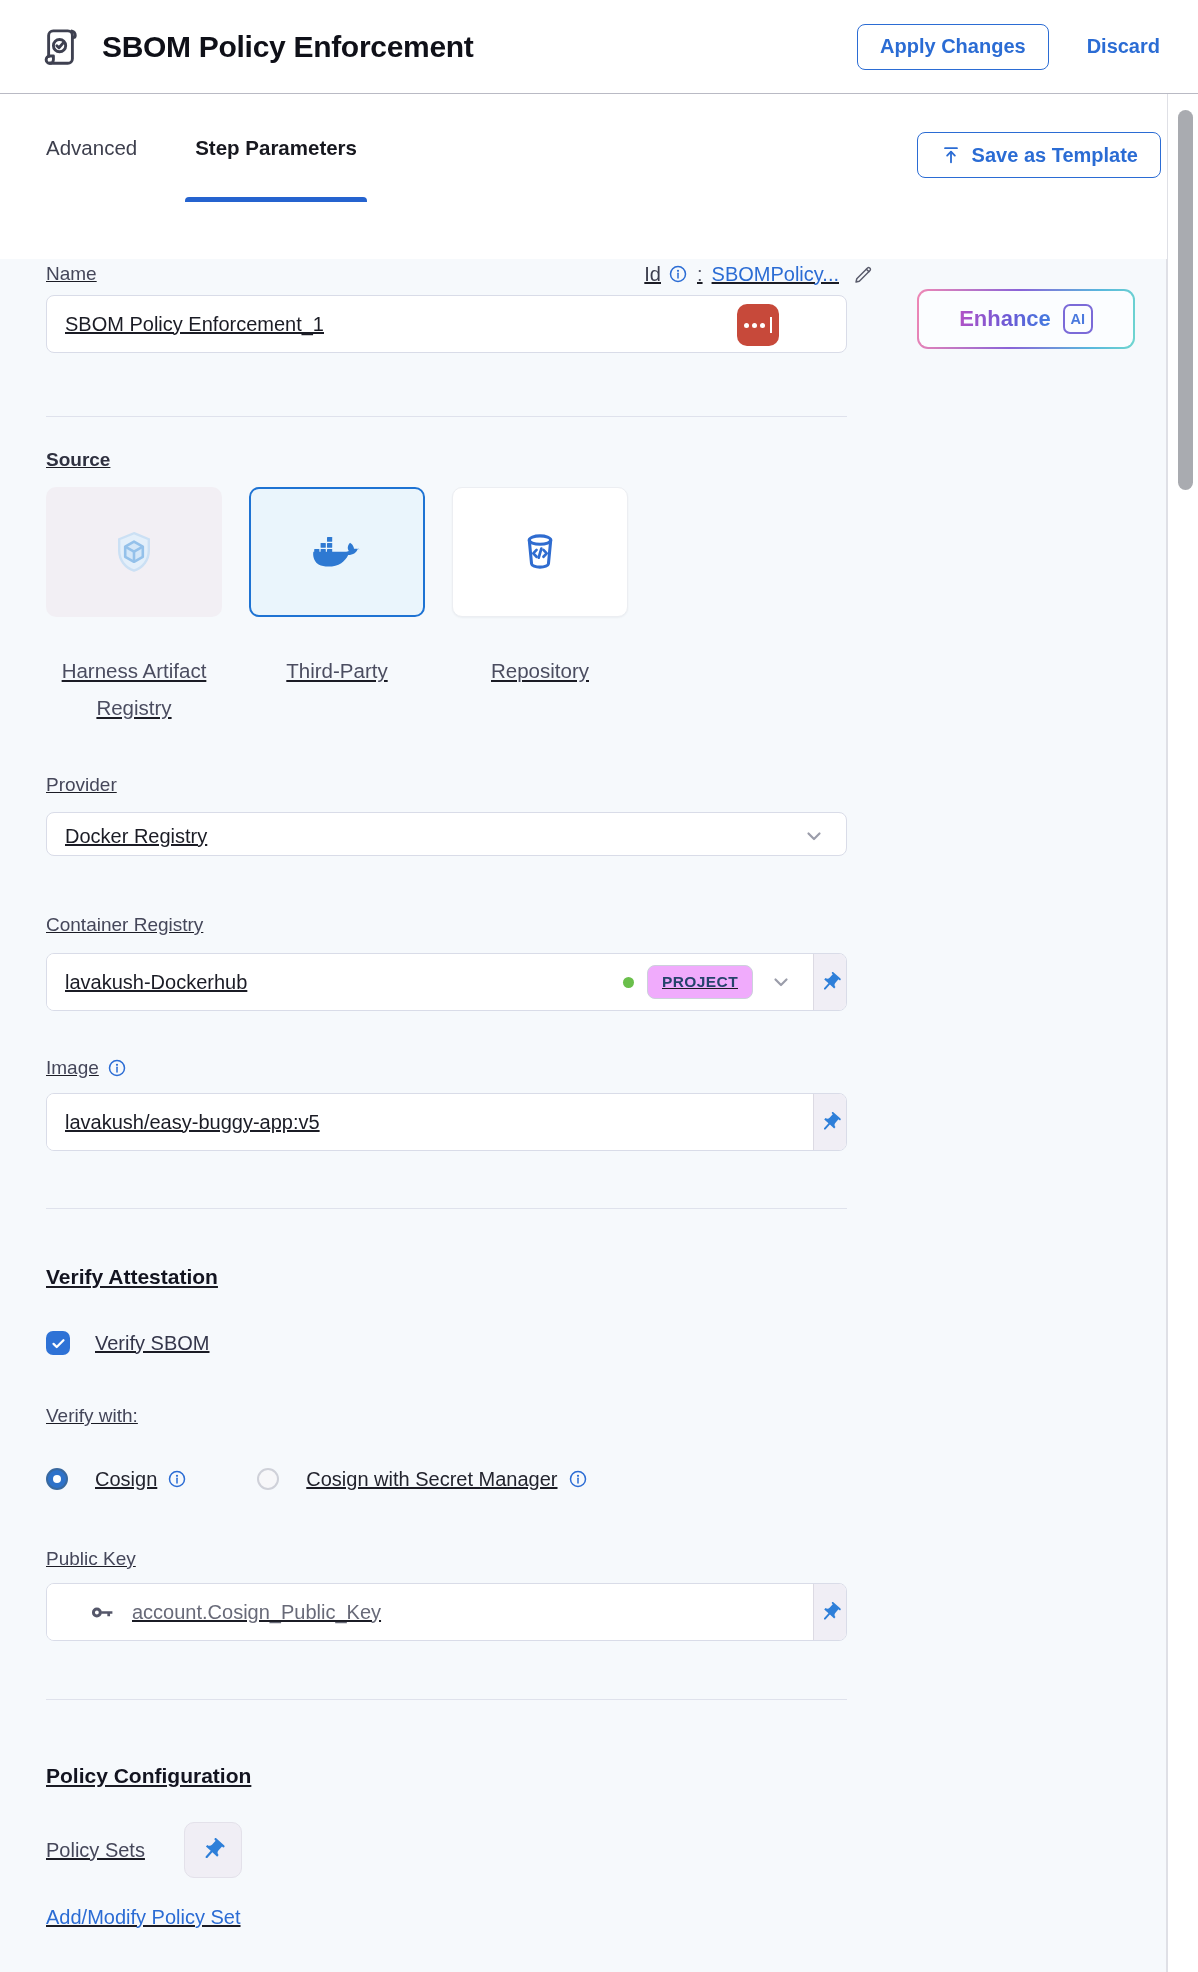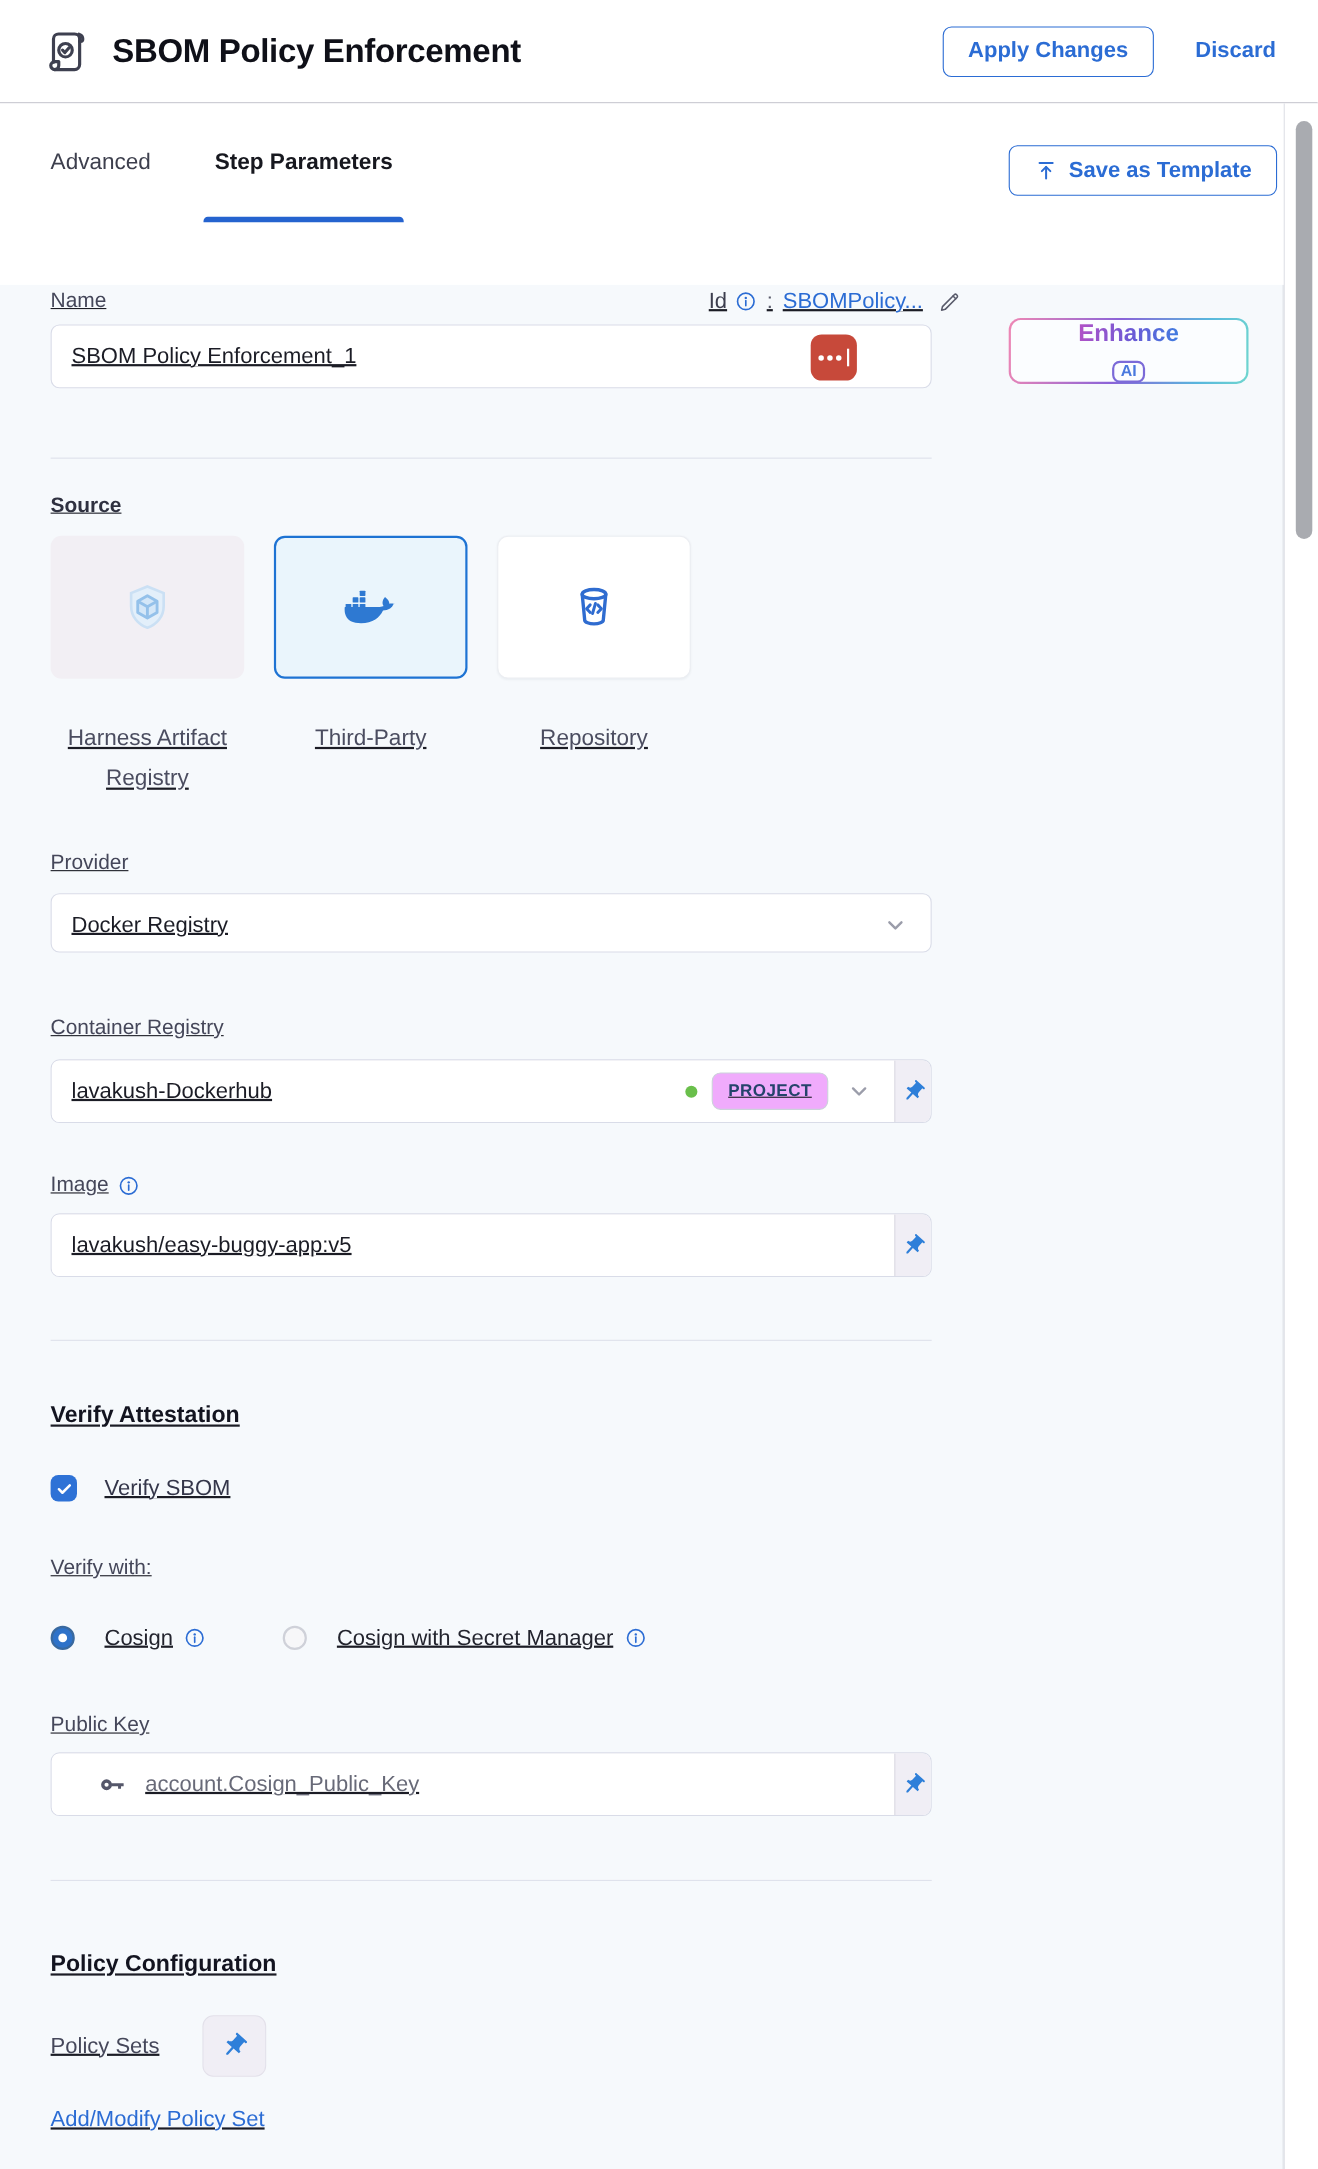--- a/index.html
+++ b/index.html
@@ -45,21 +45,21 @@
   .source-label { margin-top:32px; font-size:19px; font-weight:600; color:#2f3140; height:24px; }
   .cards { margin-top:14px; display:flex; gap:27px; }
   .card-col { width:176px; display:flex; flex-direction:column; align-items:center; }
   .tile { width:176px; height:130px; border-radius:10px; display:flex; align-items:center; justify-content:center; cursor:pointer; }
   .tile-har { background:#f2eff4; }
   .tile-docker { background:#eaf5fc; border:2px solid #1e73d3; }
   .tile-repo { background:#ffffff; border:1px solid #eceef2; box-shadow:0 1px 2px rgba(20,30,60,.05); }
   .card-label { margin-top:35px; font-size:20.5px; line-height:37px; color:#4b4d60; text-align:center; }
 
   .lbl-provider { margin-top:48px; height:24px; }
-  .select-input { margin-top:14px; width:801px; height:54px; background:#fff; border:1px solid #d9dce8; border-radius:8px; display:flex; align-items:center; padding:4px 20px 0 18px; font-size:20px; color:#1b1c25; cursor:pointer; }
+  .select-input { margin-top:14px; width:801px; height:44px; background:#fff; border:1px solid #d9dce8; border-radius:8px; display:flex; align-items:center; padding:4px 20px 0 18px; font-size:20px; color:#1b1c25; cursor:pointer; }
   .select-input .chev { margin-left:auto; }
 
   .lbl-cr { margin-top:58px; height:24px; }
   .pin-input { margin-top:15px; width:801px; height:58px; border:1px solid #d9dce8; border-radius:8px; display:flex; align-items:stretch; background:#fff; overflow:hidden; }
   .pin-input .main { flex:1; display:flex; align-items:center; padding:0 16px 0 18px; font-size:20px; color:#1b1c25; background:#fff; }
   .pin-cell { width:33px; background:#f0eef5; border-left:1px solid #dcdae3; display:flex; align-items:center; justify-content:center; cursor:pointer; }
   .green-dot { width:11px; height:11px; border-radius:50%; background:#6abf4b; margin-left:auto; }
   .scope-badge { margin-left:13px; border:1px solid #ccd1db; border-radius:8px; background:#f0abfc; padding:7px 14px; font-size:15.5px; font-weight:600; letter-spacing:.4px; color:#25436b; }
   .pin-input .chev { margin-left:16px; margin-right:4px; }
 
@@ -84,21 +84,21 @@
   .lbl-pk { margin-top:54px; height:24px; }
   .pk-main-text { color:#686a78; }
 
   .pc-heading { margin-top:64px; height:30px; }
   .ps-row { margin-top:28px; height:56px; display:flex; align-items:center; }
   .pin-btn { margin-left:39px; width:58px; height:56px; background:#f0eef5; border:1px solid #e3e1ea; border-radius:10px; display:flex; align-items:center; justify-content:center; cursor:pointer; }
   .add-link { margin-top:28px; font-size:20px; font-weight:500; color:#2b6cd4; cursor:pointer; width:fit-content; }
 
   
   .enhance { position:absolute; top:30px; left:917px; width:218px; height:60px; border-radius:11px; padding:2px; background:linear-gradient(100deg,#ef87b4,#8a63d8 45%,#58b7dd 80%,#6fd6cf); cursor:pointer; }
-  .enhance-inner { width:100%; height:100%; border-radius:9px; background:#fbfdff; display:flex; align-items:center; justify-content:center; gap:12px;flex-direction:column; }
+  .enhance-inner { width:100%; height:100%; border-radius:9px; background:#fbfdff; display:flex; align-items:center; justify-content:center; gap:12px; }
   .enhance-text { font-size:22px; font-weight:700; background:linear-gradient(95deg,#b352c6,#6a5ad6 55%,#3f7de0); -webkit-background-clip:text; background-clip:text; color:transparent; }
   .ai-badge { width:30px; height:30px; border:2px solid #7b6ad8; border-radius:7px; display:flex; align-items:center; justify-content:center; font-size:14.5px; font-weight:700; color:#4a79de; }
 
   
   .scroll-line { position:absolute; left:1167px; top:94px; bottom:0; width:1px; background:#dfe0e6; }
   .scroll-thumb { position:absolute; left:1178px; top:110px; width:15px; height:380px; background:#a9abb0; border-radius:8px; }
 
   svg { display:block; }
 </style>
 </head>

